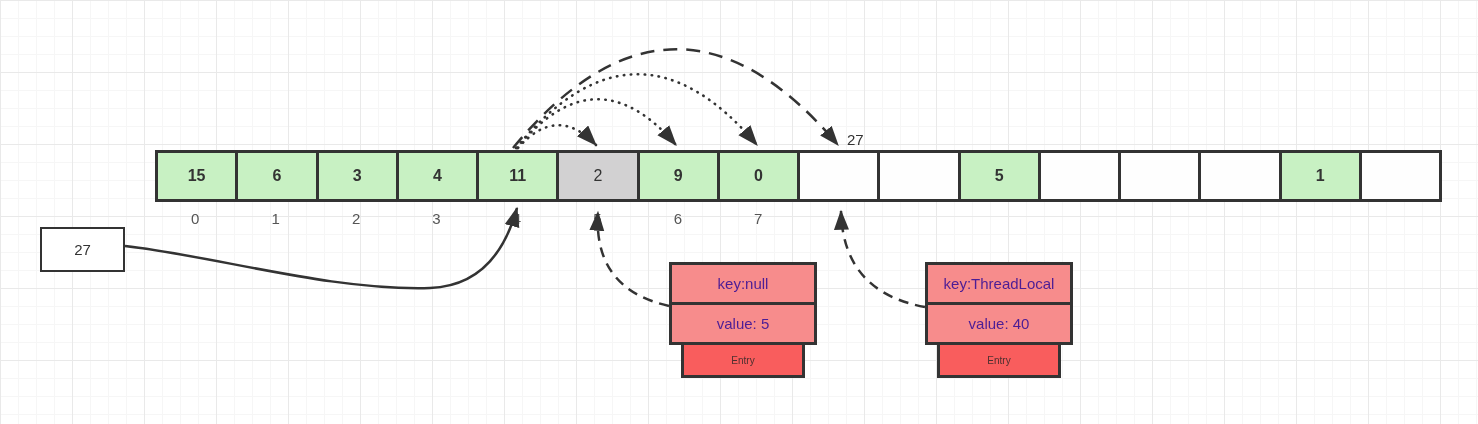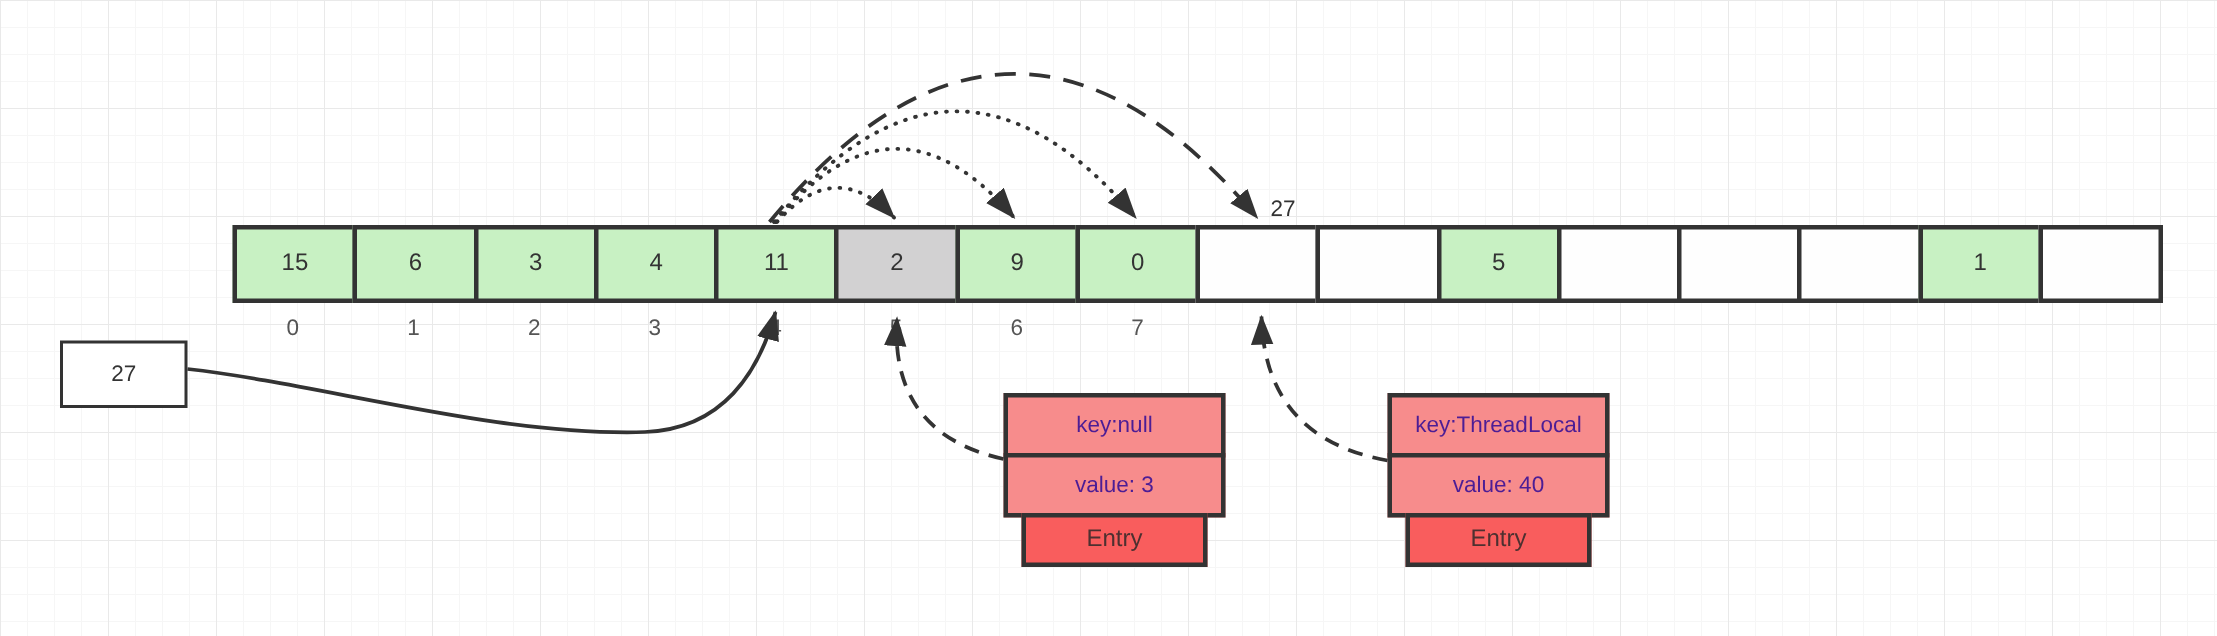--- a/index.html
+++ b/index.html
@@ -26,21 +26,21 @@
   .array-row{
     position:absolute;left:155px;top:150px;width:1287px;height:52px;
     display:flex;
   }
   .cell{
     flex:1 1 0;box-sizing:border-box;border:3px solid #333333;
     display:flex;align-items:center;justify-content:center;
     font-size:16px;color:#333333;background:#ffffff;
   }
   .cell + .cell{margin-left:-3px;}
-  .s-green{background:#c8f1c3;}
+  .s-green{background:#c8f1c3;font-weight:bold;}
   .s-gray{background:#d2d1d2;}
   .s-empty{background:#fefefe;}
   
   .index-row{
     position:absolute;left:155px;top:210px;width:1287px;height:20px;
     display:flex;
   }
   .index-slot{
     flex:1 1 0;text-align:center;font-size:15px;color:#555555;
   }
@@ -60,21 +60,21 @@
   .entry-card .row{
     box-sizing:border-box;border:3px solid #333333;height:43px;
     background:#f78c8c;display:flex;align-items:center;justify-content:center;
     font-size:15px;color:#4c1d95;
   }
   .entry-card .row + .row{margin-top:-3px;}
   .entry-card .footer{
     box-sizing:border-box;border:3px solid #333333;height:36px;
     width:124px;margin:-3px auto 0 auto;background:#f95d5d;
     display:flex;align-items:center;justify-content:center;
-    font-size:16px;color:#4d3030;
+    font-size:10px;color:#4d3030;
   }
   .overlay{position:absolute;left:0;top:0;pointer-events:none;}
 </style>
 </head>
 <body>
 
 <div class="canvas">
 
 
   <div class="array-row">
@@ -146,21 +146,21 @@
     <div class="index-slot"></div>
     <div class="index-slot"></div>
   </div>
 
   <div class="probe-label">27</div>
 
   <div class="value-box">27</div>
 
   <div class="entry-card" style="left:669px;top:262px;">
     <div class="row">key:null</div>
-    <div class="row">value: 3</div>
+    <div class="row">value: 5</div>
     <div class="footer">Entry</div>
   </div>
 
   <div class="entry-card" style="left:925px;top:262px;">
     <div class="row">key:ThreadLocal</div>
     <div class="row">value: 40</div>
     <div class="footer">Entry</div>
   </div>
 
   <svg class="overlay" width="1478" height="424" viewBox="0 0 1478 424">

